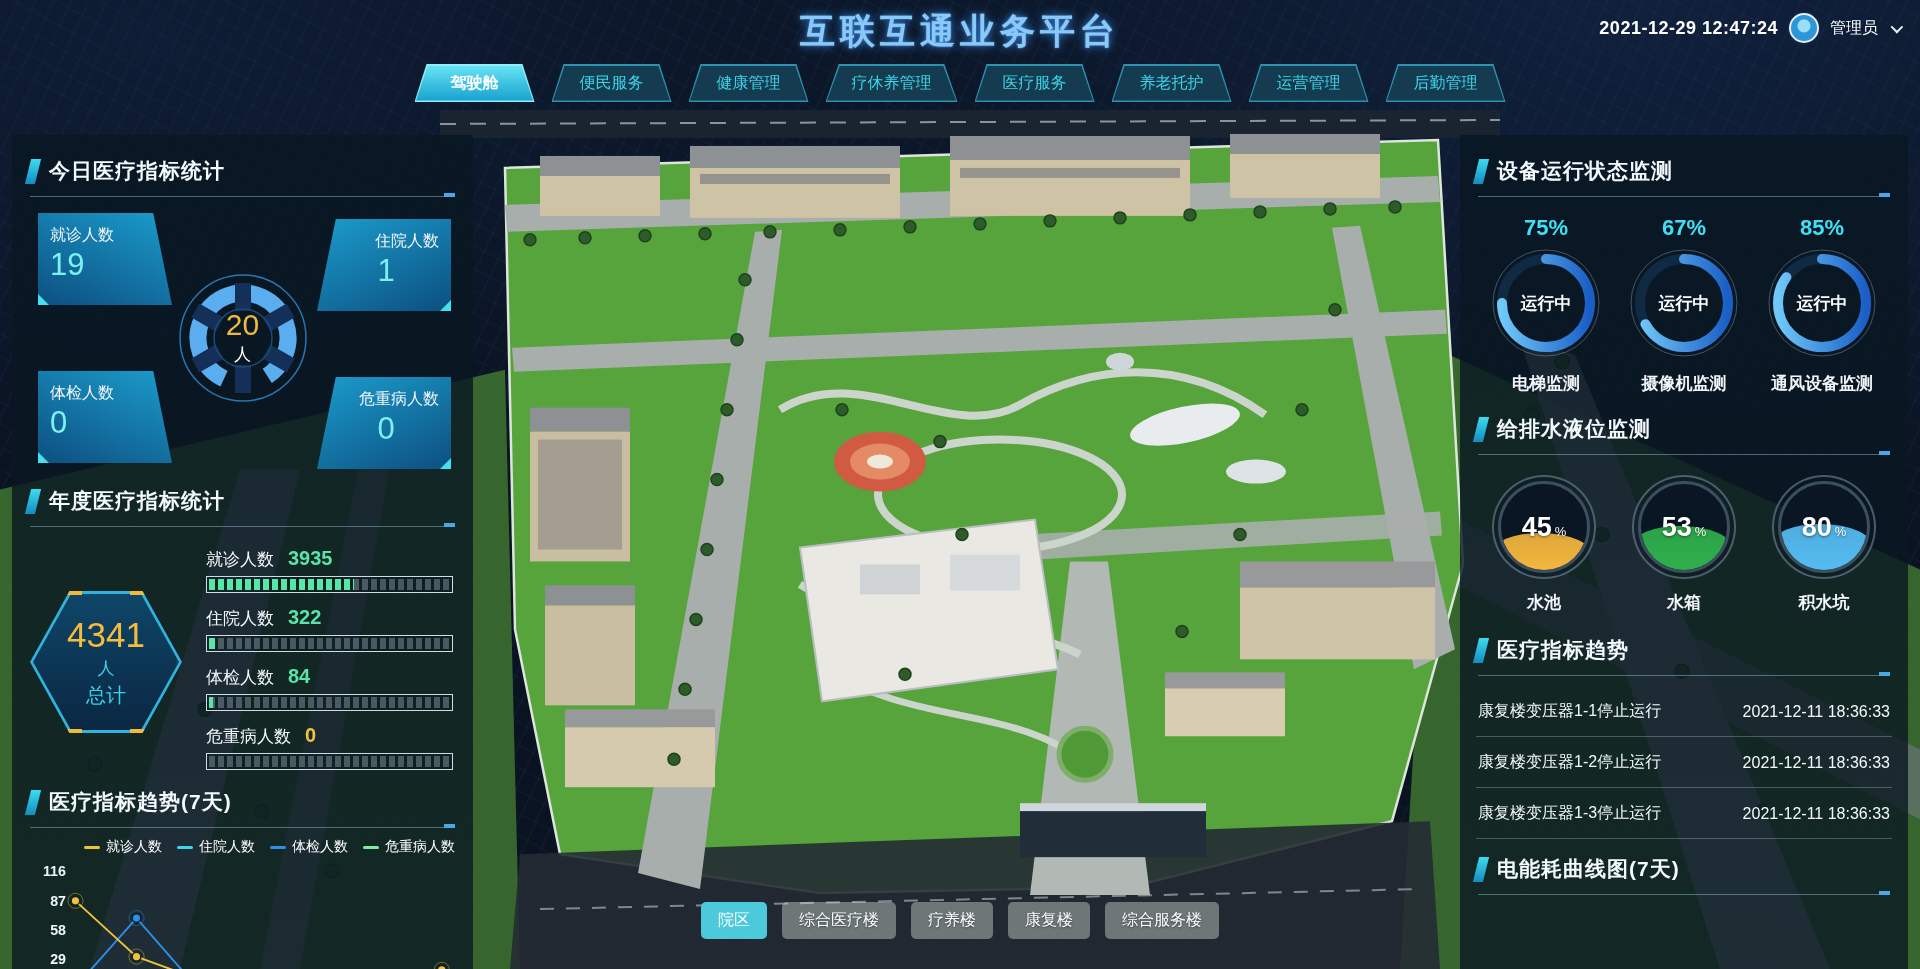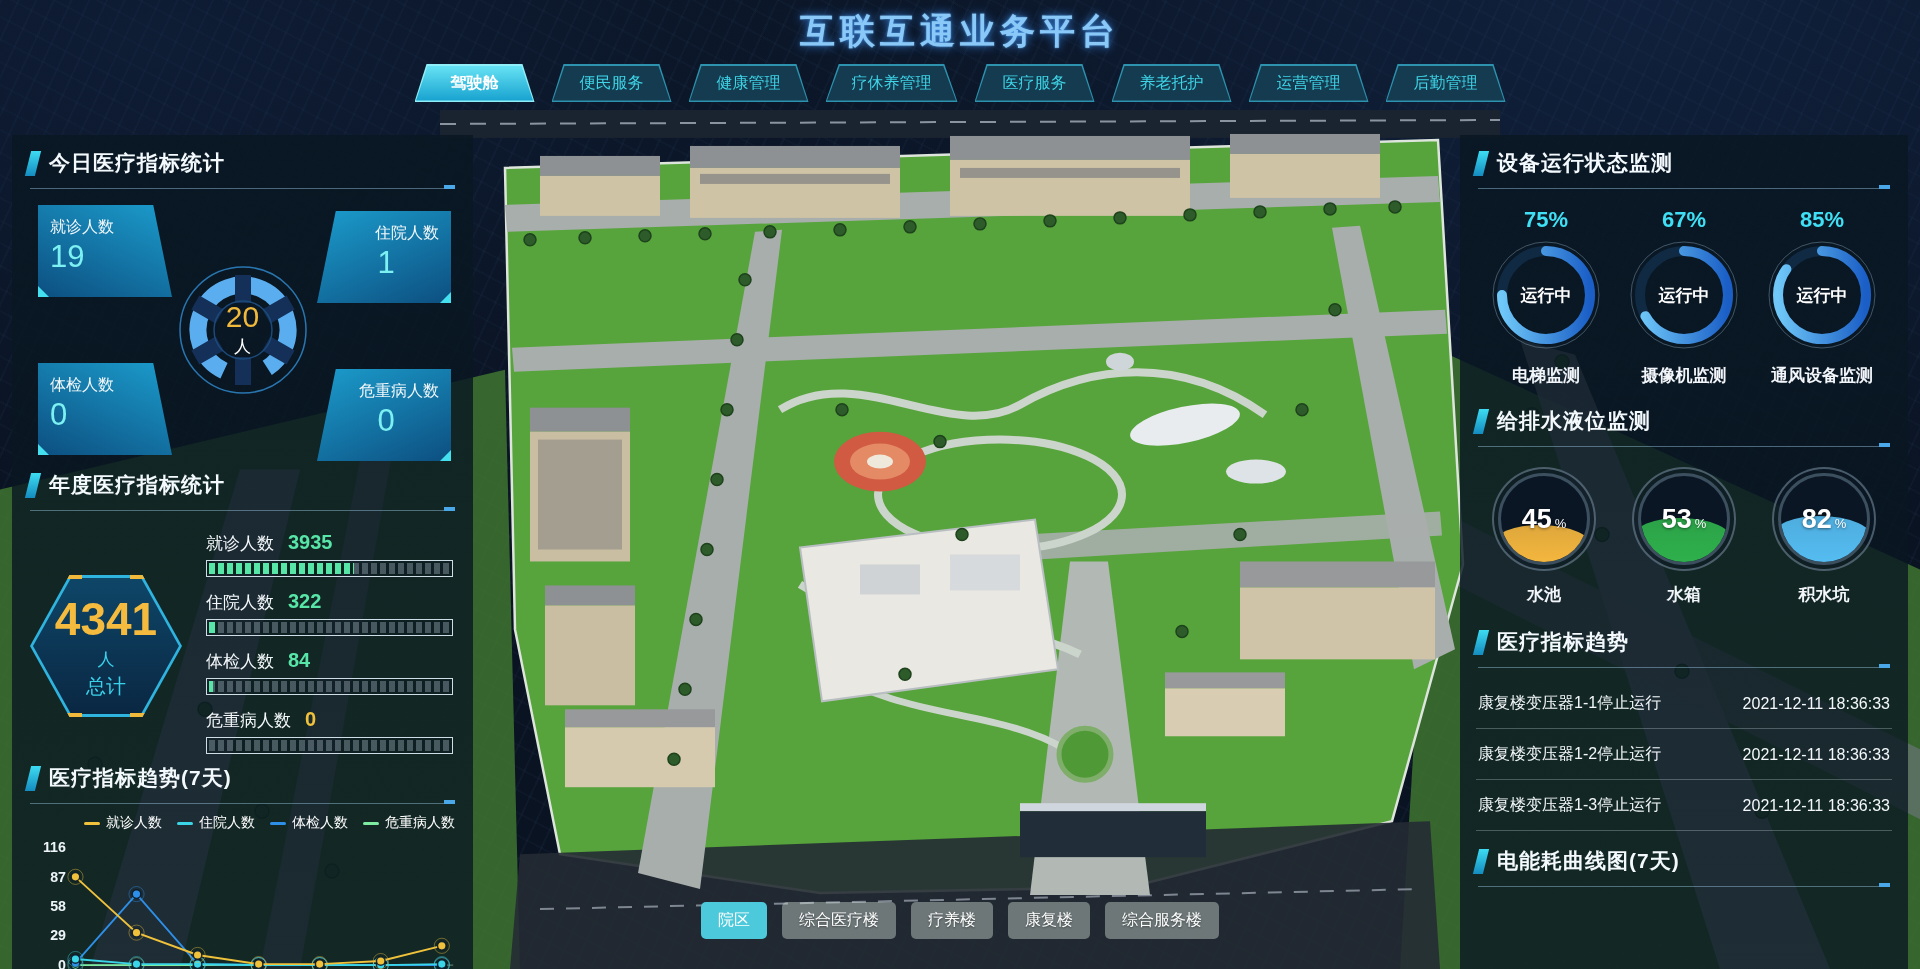--- a/index.html
+++ b/index.html
@@ -41,21 +41,21 @@
   .tab.active .tab-fill { background:linear-gradient(180deg,#66e2f4,#17a2cf); }
   .tab.active .tab-label { color:#fff; font-weight:bold; }
 
   
   .panel { position:absolute; top:135px; bottom:0; z-index:4;
     background:linear-gradient(180deg, rgba(9,23,34,0.84), rgba(9,23,34,0.78));
     padding:4px 16px 0 16px; }
   .panel-left { left:12px; width:461px; }
   .panel-right { right:12px; width:448px; }
 
-  .sec-head { display:flex; align-items:center; gap:11px; margin-top:10px; }
+  .sec-head { display:flex; align-items:center; gap:11px; margin-top:18px; }
   .accent { width:10px; height:25px; flex:0 0 10px;
     background:linear-gradient(180deg,#3ddcf2,#148cc0); transform:skewX(-14deg); }
   .sec-title { font-size:21px; font-weight:bold; color:#f3f9fd; letter-spacing:1px; }
   .sec-divider { margin:11px 2px 10px; height:1px; background:rgba(140,185,210,0.5); position:relative; }
   .sec-divider::after { content:''; position:absolute; right:0; top:-3px; width:11px; height:4px; background:#4aa8e8; }
 
   
   .today-grid { position:relative; height:262px; margin-top:4px; }
   .stat-card { position:absolute; width:134px; height:92px; padding:12px 12px 8px; }
   .stat-card.left-cut { clip-path:polygon(0 0,86% 0,100% 100%,0 100%);
@@ -86,21 +86,21 @@
   .annual-row { display:flex; padding:4px 2px 0 2px; }
   .hex-wrap { width:162px; flex:0 0 162px; position:relative; margin-top:50px; }
   .hex-outer { position:relative; width:152px; height:142px;
     clip-path:polygon(26% 0,74% 0,100% 50%,74% 100%,26% 100%,0 50%); background:#2fb4e0; }
   .hex-inner { position:absolute; inset:3px; clip-path:polygon(26% 0,74% 0,100% 50%,74% 100%,26% 100%,0 50%);
     background:linear-gradient(180deg,#0e4668,#0a2742);
     display:flex; flex-direction:column; align-items:center; justify-content:center; }
   .hex-corner { position:absolute; width:26px; height:4px; background:#f0b93c; z-index:2; }
   .hc-tl { left:calc(26% - 14px); top:0; } .hc-tr { right:calc(26% - 14px); top:0; }
   .hc-bl { left:calc(26% - 14px); bottom:0; } .hc-br { right:calc(26% - 14px); bottom:0; }
-  .hex-value { font-size:46px; font-weight:bold; color:#f5bb3e; }
+  .hex-value { font-size:35px; font-weight:normal; color:#f5bb3e; }
   .hex-unit { font-size:17px; color:#3ad2ea; margin-top:2px; }
   .hex-label { font-size:20px; color:#3ad2ea; margin-top:2px; }
 
   .bars-col { flex:1; padding:6px 2px 0 14px; display:flex; flex-direction:column; gap:13px; }
   .bar-item .bar-labels { display:flex; align-items:baseline; gap:14px; }
   .bar-name { font-size:17px; color:#f4f8fb; }
   .bar-value { font-size:20px; font-weight:bold; color:#57e6a8; }
   .bar-value.warn { color:#f0c23c; }
   .bar-track { margin-top:5px; border:1px solid #cfdde6; padding:2px; position:relative; height:17px;
     background:rgba(8,20,30,0.35); }
@@ -319,20 +319,26 @@
         <span>康复楼</span>
       </div>
     <div class="map-btn">
         <span>综合服务楼</span>
       </div>
   </div>
 </div>
 
 <div class="header">
   <div class="page-title">互联互通业务平台</div>
+  <div class="user-box">
+    <span class="datetime">2021-12-29 12:47:24</span>
+    <span class="avatar"></span>
+    <span class="user-name">管理员</span>
+    <span class="caret"></span>
+  </div>
   <div class="tabs">
     <div class="tab active">
         <div class="tab-border"></div>
         <div class="tab-fill"></div>
         <span class="tab-label">驾驶舱</span>
       </div>
     <div class="tab">
         <div class="tab-border"></div>
         <div class="tab-fill"></div>
         <span class="tab-label">便民服务</span>
@@ -658,21 +664,21 @@
             </div>
       </div>
         </div>
       <div class="liquid-cap">水箱</div>
     </div>
     <div class="liquid-col">
       <div class="liquid">
           <div class="liquid-inner">
         <div class="liquid-fill" style="height: 56%; background: linear-gradient(rgba(85, 189, 242, 0.9), rgb(85, 189, 242));"></div>
         <div class="liquid-pct">
-              <span class="liquid-num">82</span>
+              <span class="liquid-num">80</span>
               <span class="liquid-unit">%</span>
             </div>
       </div>
         </div>
       <div class="liquid-cap">积水坑</div>
     </div>
   </div>
 
   <div class="sec-head" style="margin-top:22px;">
     <span class="accent"></span>

